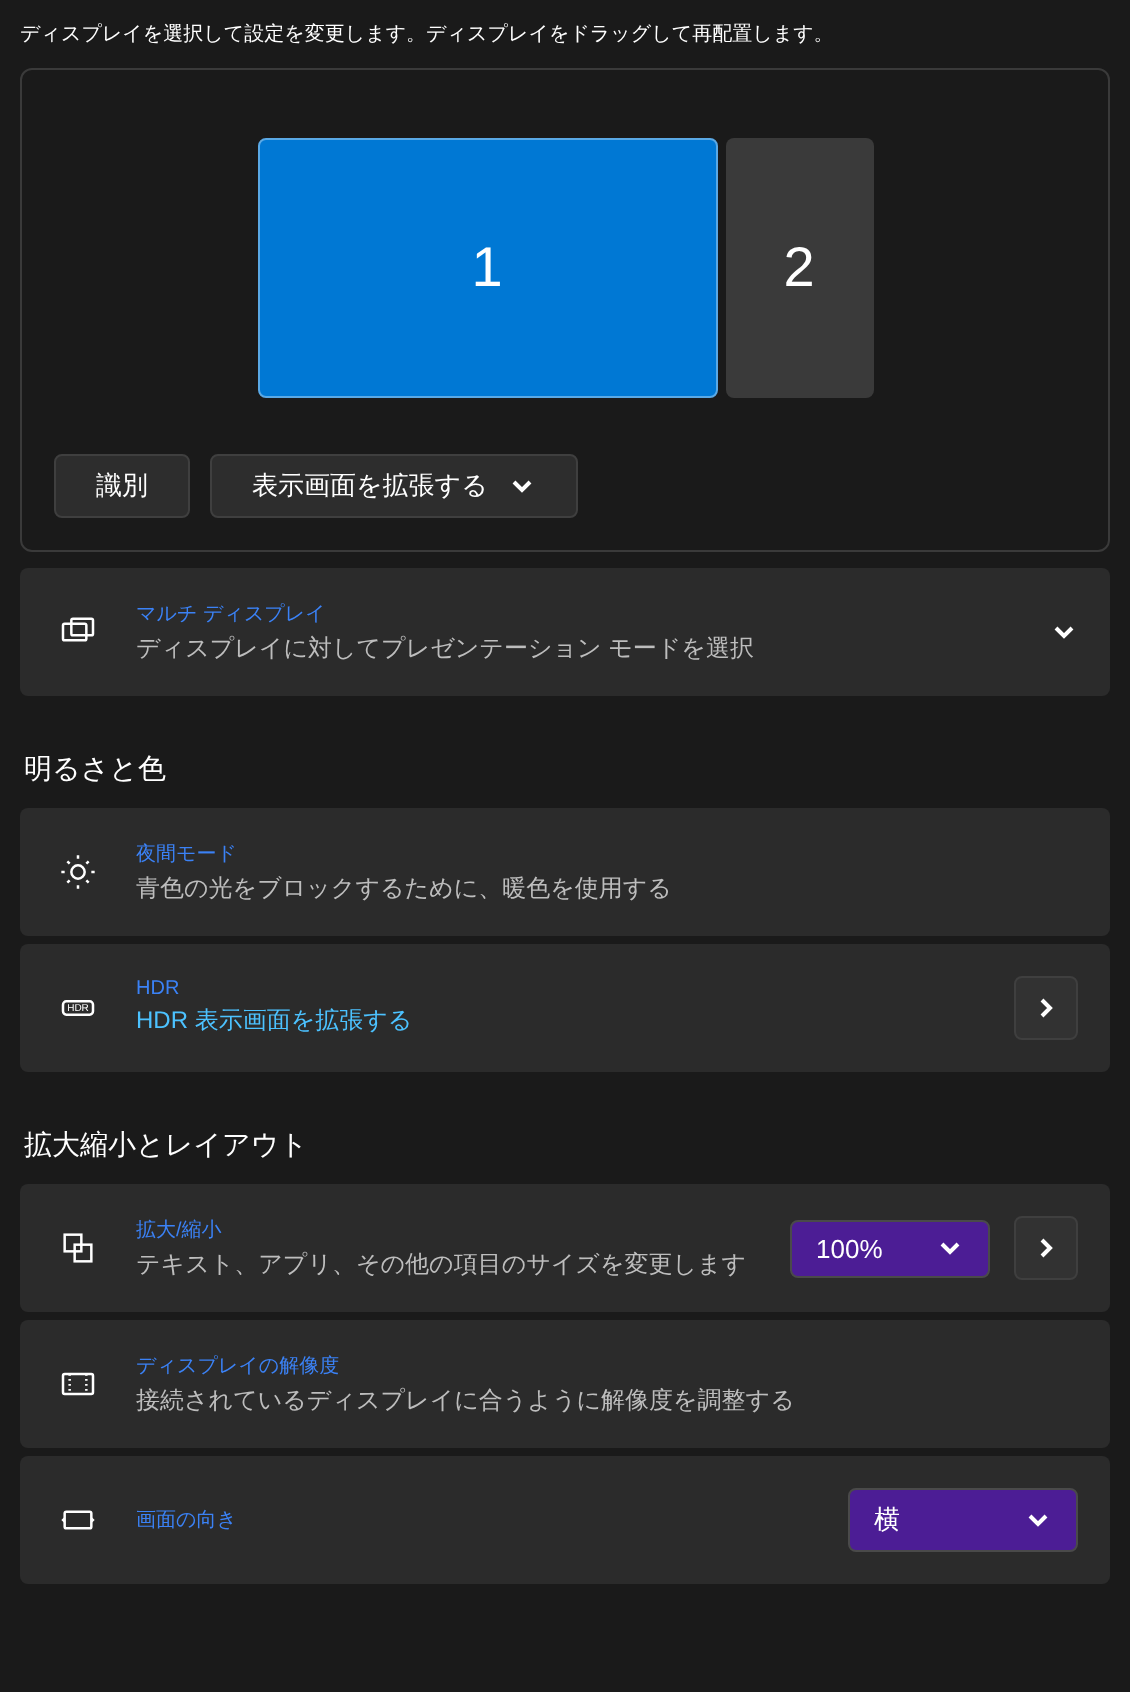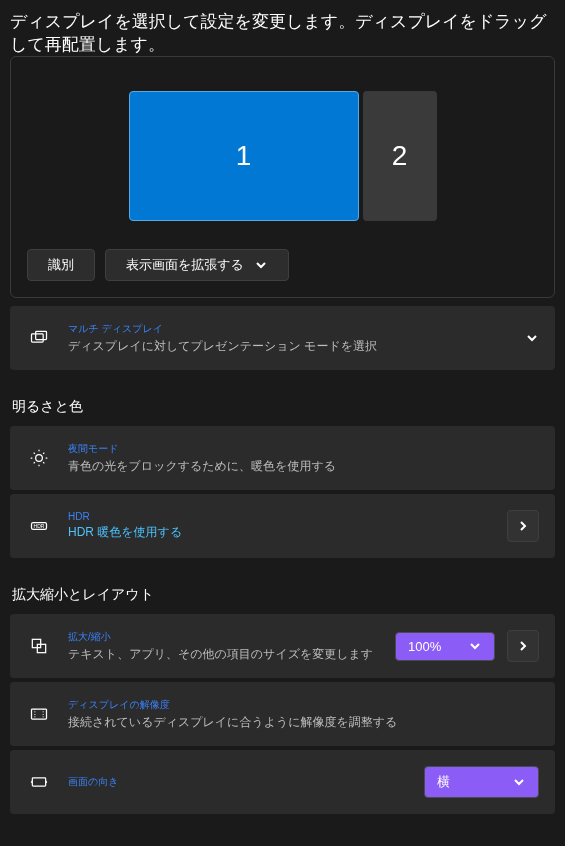--- a/index.html
+++ b/index.html
@@ -10,22 +10,22 @@
   }
   body {
     background: #1a1a1a;
     color: #ffffff;
     width: 565px;
     height: 846px;
     padding: 10px;
     font-size: 14px;
   }
   .intro {
-    font-size: 17px;
-    margin-bottom: 0;
+    font-size: 10px;
+    margin-bottom: 10px;
     color: #ffffff;
   }
   .arrange-panel {
     border: 1px solid #3a3a3a;
     border-radius: 6px;
     padding: 16px;
     margin-bottom: 8px;
   }
   .displays {
     display: flex;
@@ -152,21 +152,21 @@
     color: #ffffff;
   }
   .chevron svg {
     width: 12px;
     height: 12px;
     stroke: #ffffff;
     fill: none;
     stroke-width: 2;
   }
   .select {
-    background: #8b5cf6;
+    background: #4c1d95;
     border: 1px solid #4a4a4a;
     border-radius: 4px;
     color: #ffffff;
     font-size: 13px;
     padding: 6px 12px;
     display: flex;
     align-items: center;
     gap: 14px;
     cursor: pointer;
     min-width: 100px;
@@ -258,21 +258,21 @@
 
 <div class="row">
   <div class="row-icon">
     <svg viewBox="0 0 24 24">
         <rect x="3" y="8" width="18" height="8" rx="2"></rect>
         <text x="12" y="14" text-anchor="middle" font-size="6" fill="#ffffff" stroke="none">HDR</text>
       </svg>
   </div>
   <div class="row-text">
     <div class="row-title">HDR</div>
-    <div class="row-sub link">HDR 暖色を使用する</div>
+    <div class="row-sub link">HDR 表示画面を拡張する</div>
   </div>
   <div class="row-controls">
     <div class="right-btn">
       <svg viewBox="0 0 12 12">
           <path d="M4 2l4 4-4 4"></path>
         </svg>
     </div>
   </div>
 </div>
 

